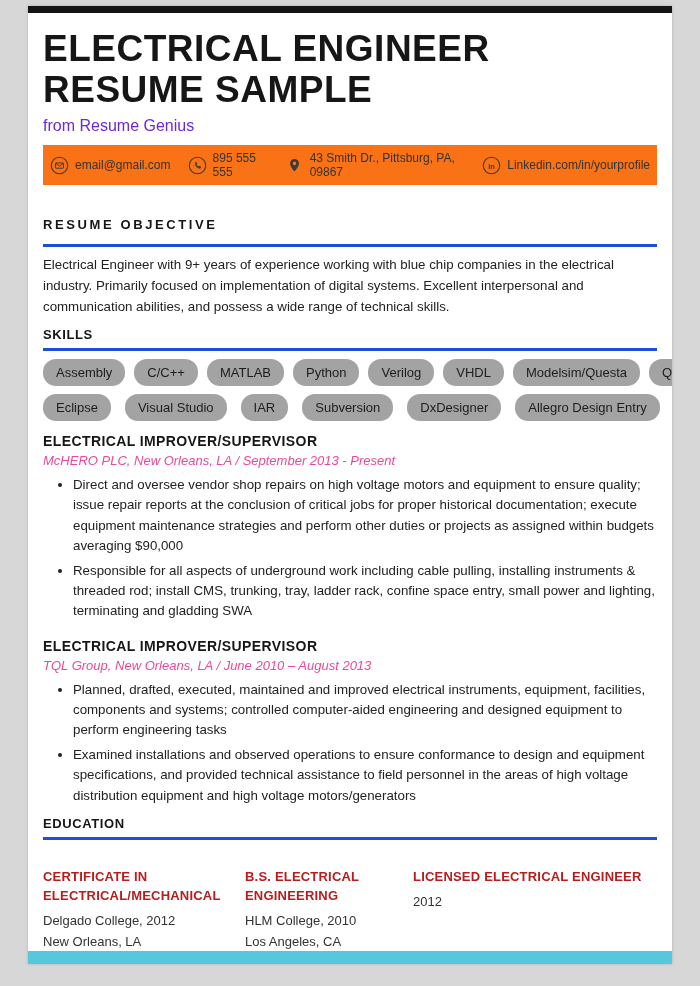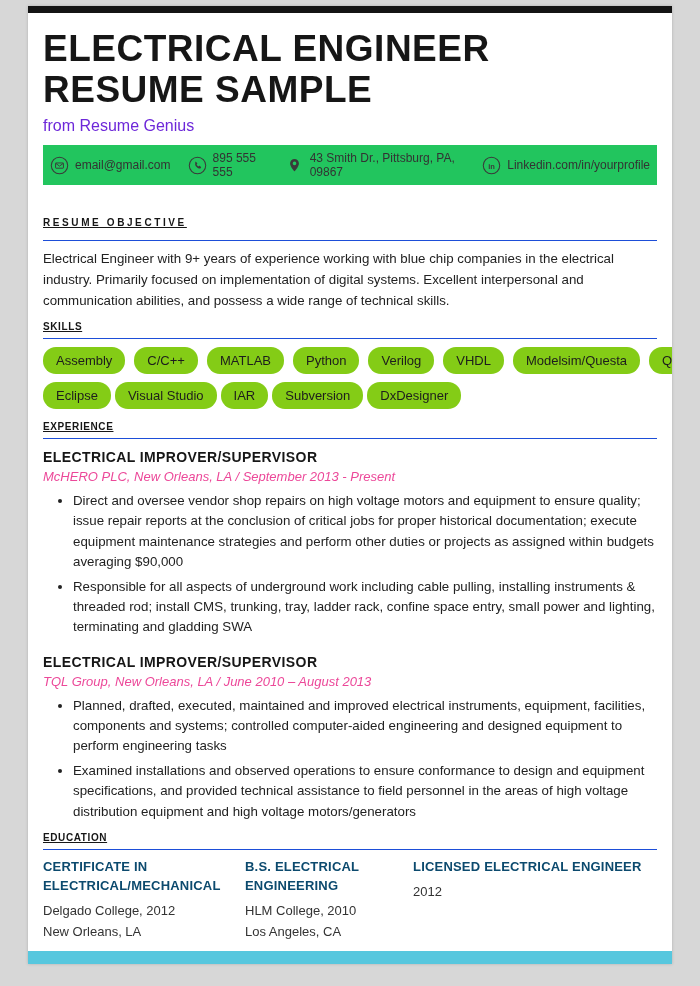--- a/index.html
+++ b/index.html
@@ -21,59 +21,58 @@
   .bottom-bar { height: 13px; background: #57c7de; flex: none; }
   .content { flex: 1; padding: 10px 15px 10px; overflow: hidden; }
 
   h1.page-title {
     font-size: 37px; font-weight: 700; letter-spacing: .5px;
     line-height: 1.1; color: #161616; margin-top: 6px;
   }
   .subtitle { font-size: 16px; margin-top: 7px; color: #6d28d9; }
 
   .contact-bar {
-    margin-top: 10px; background: #22c55e;
+    margin-top: 10px; background: #f97316;
     display: flex; align-items: center; gap: 17px;
     padding: 6px 7px;
   }
   .contact-item { display: flex; align-items: center; gap: 6px; font-size: 12px; color: #333; cursor: pointer; }
   .contact-item .icon { width: 19px; height: 19px; flex: none; display: block; }
 
   section.objective { margin-top: 32px; }
   section.skills { margin-top: 10px; }
   section.experience { margin-top: 12px; }
   section.education { margin-top: 10px; }
 
   h2.sec-title {
-    font-size: 10px; font-weight: 700; color: #161616;
-    letter-spacing: .6px; border-bottom: 1px solid #1d4ed8;
+    font-size: 13px; font-weight: 700; color: #161616;
+    letter-spacing: .6px; border-bottom: 3px solid #1d4ed8;
     padding-bottom: 6px;
-    text-decoration: underline;
   }
   h2.sec-title.tracked { letter-spacing: 2.6px; padding-bottom: 12px; }
 
   .body-text { margin-top: 8px; font-size: 13.3px; line-height: 1.55; color: #222; }
 
   .skills-row { display: flex; gap: 9px; margin-top: 8px; flex-wrap: nowrap; }
-  .skills-row.second { gap: 4px; }
+  .skills-row.second { gap: 14px; }
   .chip {
-    background: #84cc16; padding: 6px 13px;
+    background: #a3a3a3; padding: 6px 13px;
     font-size: 13px; color: #1d1d1d; white-space: nowrap;
     border-radius: 13px;
   }
 
   .job { margin-top: 10px; }
   .job.second { margin-top: 16px; }
   .job-title { font-size: 14px; font-weight: 700; letter-spacing: .4px; color: #161616; }
   .job-meta { font-size: 13px; font-style: italic; margin-top: 4px; color: #ec4899; }
   ul.bullets { margin-top: 7px; padding-left: 30px; }
   ul.bullets li { font-size: 13.3px; line-height: 1.52; margin-bottom: 5px; color: #222; }
 
   .edu-grid { display: grid; grid-template-columns: 186px 152px 1fr; column-gap: 16px; margin-top: 8px; }
-  .edu-degree { font-size: 13px; font-weight: 700; line-height: 1.45; color: #0c4a6e; letter-spacing: .2px; }
+  .edu-degree { font-size: 13px; font-weight: 700; line-height: 1.45; color: #b91c1c; letter-spacing: .2px; margin-top: 20px; }
   .edu-line { font-size: 13px; line-height: 1.5; color: #333; margin-top: 2px; }
   .edu-line.first { margin-top: 5px; }
 </style>
 </head>
 <body>
 
 <div class="page">
   <div class="top-bar"></div>
 
   <div class="content">
@@ -133,25 +132,25 @@
         <span class="chip">VHDL</span>
         <span class="chip">Modelsim/Questa</span>
         <span class="chip">Quartus</span>
       </div>
       <div class="skills-row second">
         <span class="chip">Eclipse</span>
         <span class="chip">Visual Studio</span>
         <span class="chip">IAR</span>
         <span class="chip">Subversion</span>
         <span class="chip">DxDesigner</span>
+        <span class="chip">Allegro Design Entry</span>
       </div>
     </section>
 
     <section class="experience">
-      <h2 class="sec-title">EXPERIENCE</h2>
 
       <div class="job">
         <div class="job-title">ELECTRICAL IMPROVER/SUPERVISOR</div>
         <div class="job-meta">McHERO PLC, New Orleans, LA  /  September 2013 - Present</div>
         <ul class="bullets">
           <li>Direct and oversee vendor shop repairs on high voltage motors and equipment to ensure quality; issue repair reports at the conclusion of critical jobs for proper historical documentation; execute equipment maintenance strategies and perform other duties or projects as assigned within budgets averaging $90,000</li>
           <li>Responsible for all aspects of underground work including cable pulling, installing instruments &amp; threaded rod; install CMS, trunking, tray, ladder rack, confine space entry, small power and lighting, terminating and gladding SWA</li>
         </ul>
       </div>
 

